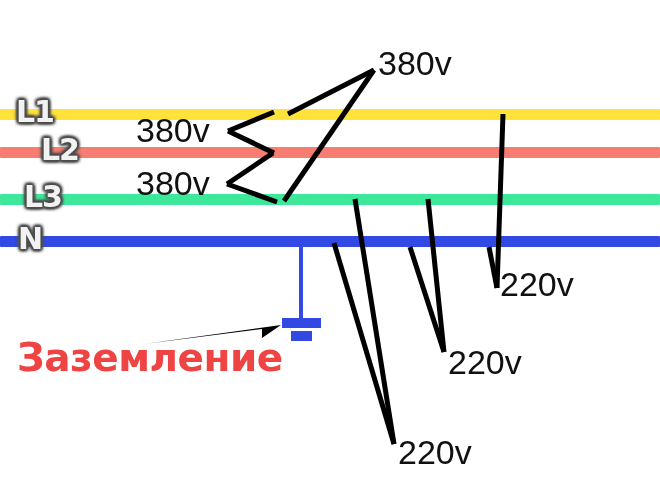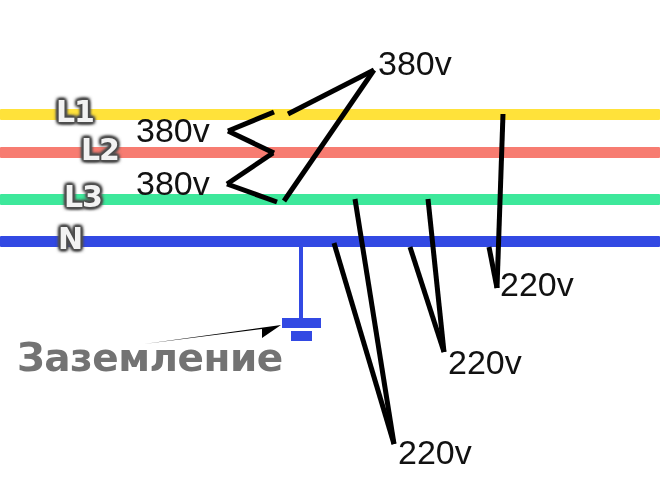--- a/index.html
+++ b/index.html
@@ -39,21 +39,20 @@
     line-height: 30px;
     color: #f2f2f2;
     letter-spacing: -1px;
     text-shadow:
        2px 0 2px #4c4c4c,  -2px 0 2px #4c4c4c,
        0 2px 2px #4c4c4c,  0 -2px 2px #4c4c4c,
        2px 2px 3px #555,  -2px -2px 3px #555,
        2px -2px 3px #555, -2px 2px 3px #555,
        0 0 5px #5a5a5a;
     z-index: 6;
-    margin-left: 40px;
   }
   .lab-l1 { left: 16px; top: 97px; }
   .lab-l2 { left: 16px; top: 135px; padding-left: 25px; }
   .lab-l3 { left: 24px; top: 182px; }
   .lab-n  { left: 18px; top: 224px; }
 
   
   #overlay {
     position: absolute;
     left: 0; top: 0;
@@ -82,21 +81,21 @@
 
   .ground-text {
     position: absolute;
     left: 17px;
     top: 337px;
     font-family: "DejaVu Sans", sans-serif;
     font-weight: 700;
     font-size: 39px;
     line-height: 42px;
     letter-spacing: -0.5px;
-    color: #737373;
+    color: #ef4444;
     white-space: nowrap;
     z-index: 7;
   }
 </style>
 </head>
 <body>
 
 <div id="diagram">
 
   <div class="bus bus-l1" style="background: rgb(255, 226, 58); top: 109px;"></div>

